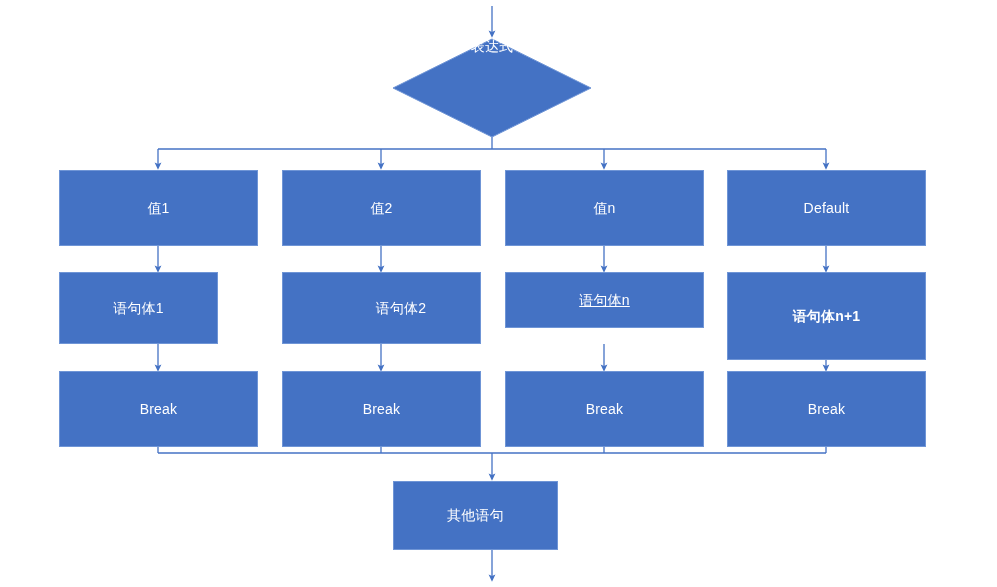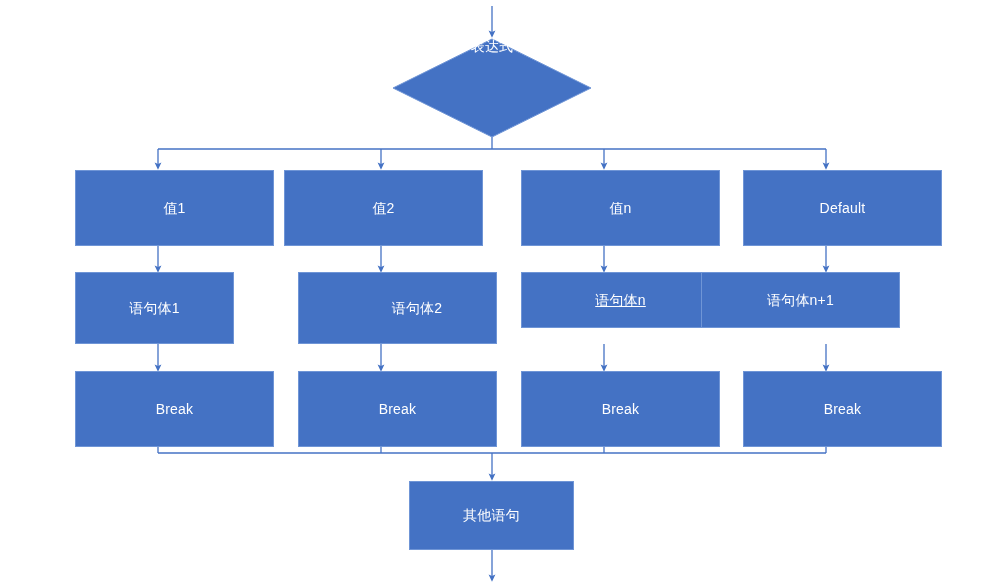--- a/index.html
+++ b/index.html
@@ -34,21 +34,20 @@
     box-sizing: border-box;
     display: flex;
     align-items: center;
     justify-content: center;
     color: #ffffff;
     font-size: 14px;
     line-height: 1.2;
     letter-spacing: 0.2px;
     text-align: left;
     user-select: none;
-    margin-left: 16px;
   }
   .node.rect {
     background: #4472C4;
     border: 1px solid #6f95d6;
   }
   .node-label {
     display: block;
     color: #ffffff;
     font-size: 14px;
   }
@@ -123,40 +122,40 @@
   <div class="diamond-node" style="left:392px; top:38px; width:200px; height:100px;">
     <svg width="200" height="100" viewBox="0 0 200 100" xmlns="http://www.w3.org/2000/svg">
       <polygon points="100,1 199,50 100,99 1,50" fill="#4472C4" stroke="#6f95d6" stroke-width="1"></polygon>
     </svg>
     <span class="diamond-label">表达式</span>
   </div>
 
   <div class="node rect" style="left:59px; top:170px; width:199px; height:76px;">
     <span class="node-label">值1</span>
   </div>
-  <div class="node rect" style="left:268px; top:170px; width:199px; height:76px;">
+  <div class="node rect" style="left:282px; top:170px; width:199px; height:76px;">
     <span class="node-label">值2</span>
   </div>
   <div class="node rect" style="left:727px; top:170px; width:199px; height:76px;">
     <span class="node-label">Default</span>
   </div>
   <div class="node rect" style="left:505px; top:170px; width:199px; height:76px;">
     <span class="node-label">值n</span>
   </div>
 
   <div class="node rect" style="left:59px; top:272px; width:159px; height:72px;">
     <span class="node-label">语句体1</span>
   </div>
   <div class="node rect" style="left:282px; top:272px; width:199px; height:72px;padding-left:39px;">
     <span class="node-label">语句体2</span>
   </div>
   <div class="node rect" style="left:505px; top:272px; width:199px; height:56px;text-decoration:underline;">
     <span class="node-label">语句体n</span>
   </div>
-  <div class="node rect" style="left:685px; top:272px; width:199px; height:56px;">
+  <div class="node rect" style="left:727px; top:272px; width:199px; height:88px;font-weight:bold;">
     <span class="node-label">语句体n+1</span>
   </div>
 
   <div class="node rect" style="left:59px; top:371px; width:199px; height:76px;">
     <span class="node-label">Break</span>
   </div>
   <div class="node rect" style="left:282px; top:371px; width:199px; height:76px;">
     <span class="node-label">Break</span>
   </div>
   <div class="node rect" style="left:505px; top:371px; width:199px; height:76px;">

